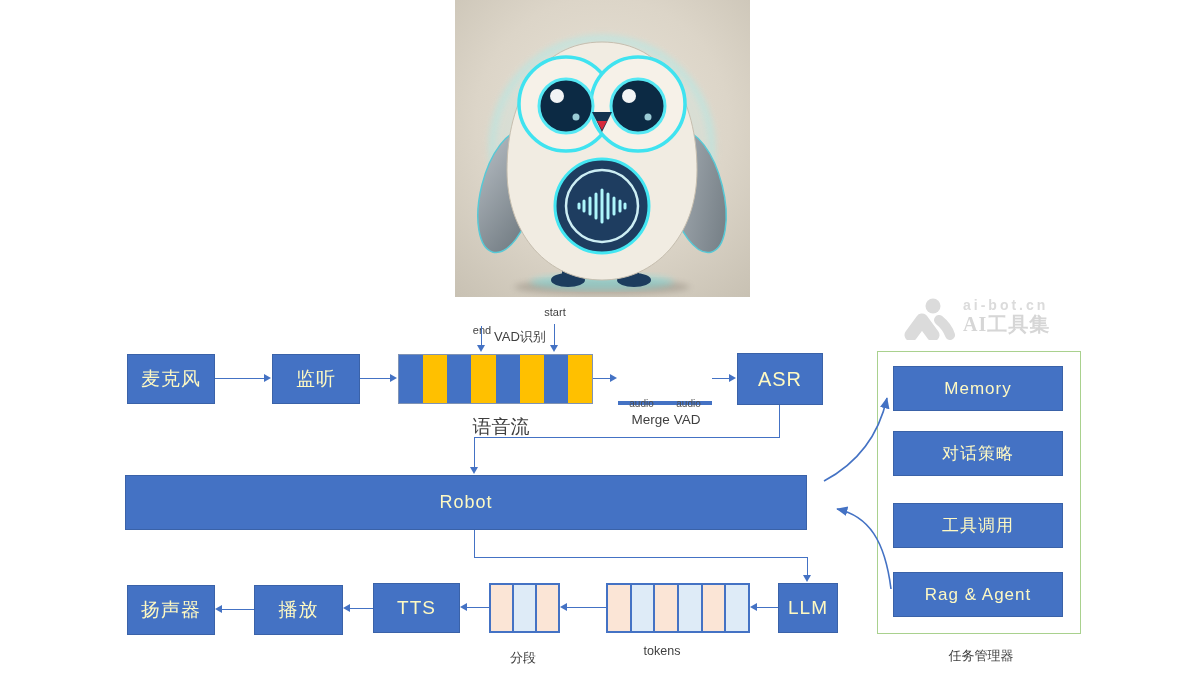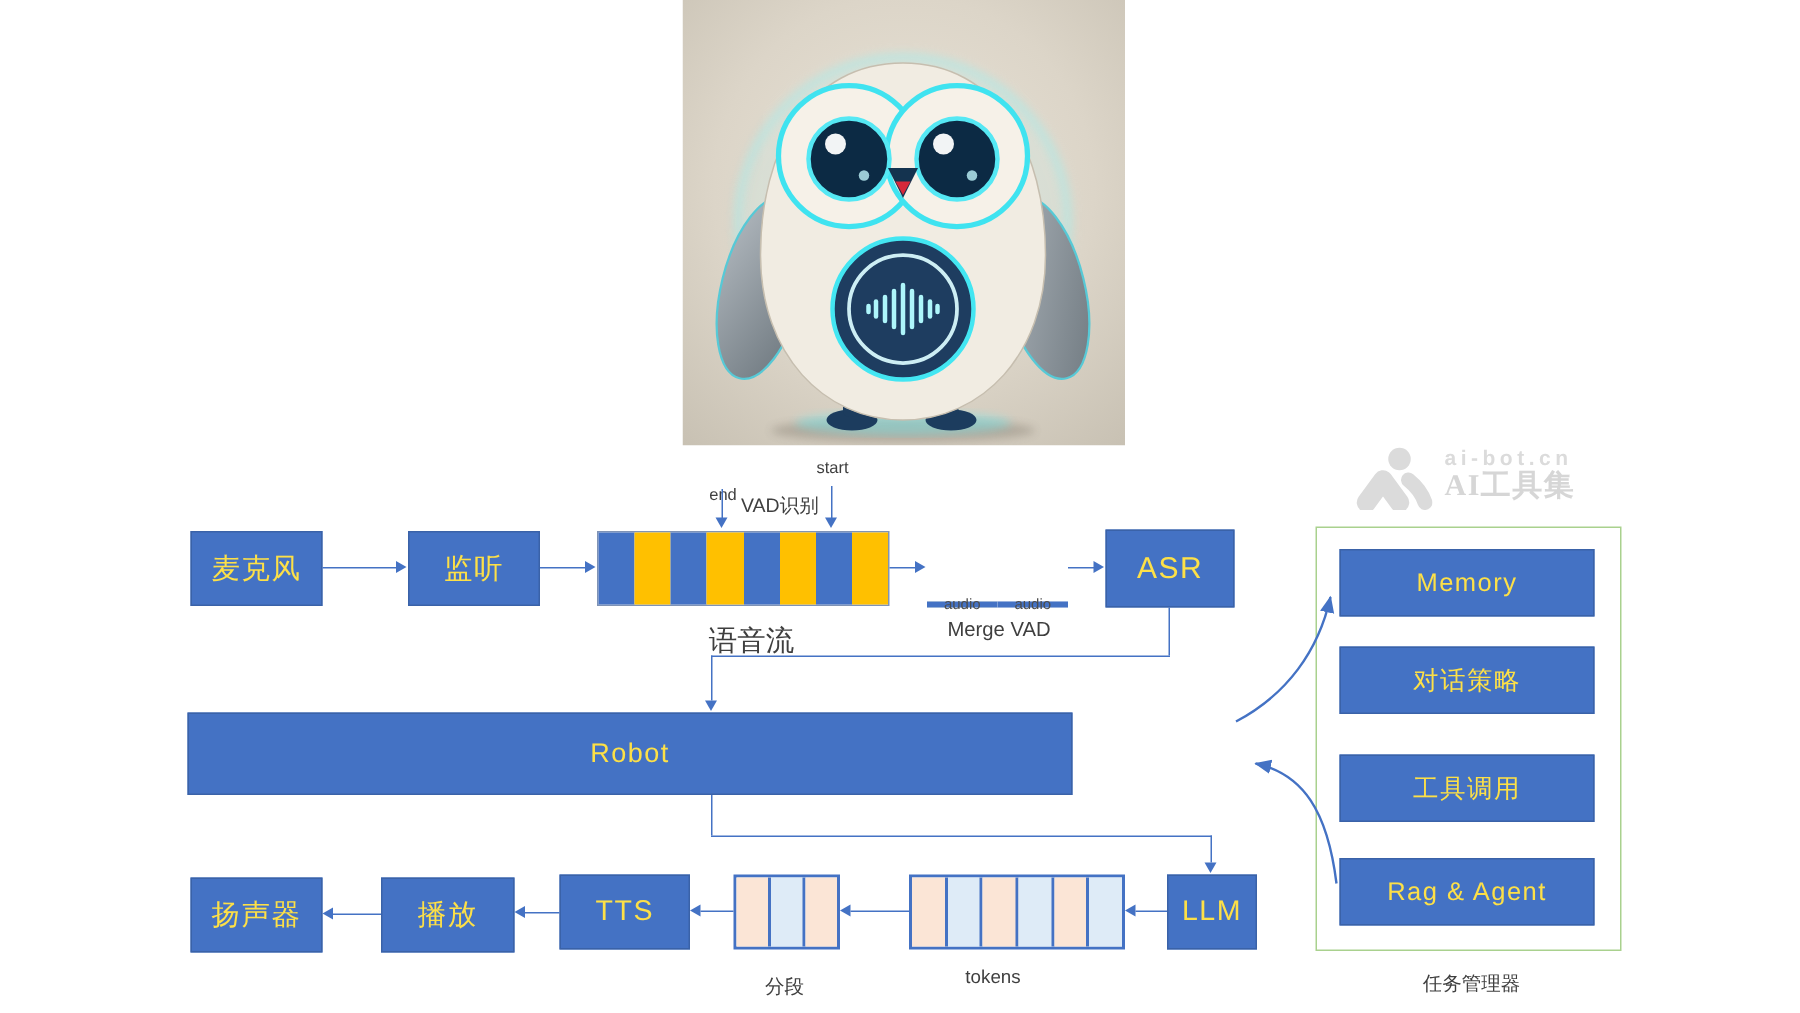--- a/index.html
+++ b/index.html
@@ -1,19 +1,19 @@
 <!DOCTYPE html>
 <html><head>
 <meta charset="utf-8">
 <style>
   html,body{margin:0;padding:0;background:#fff;}
   .canvas{position:relative;width:1200px;height:675px;background:#ffffff;overflow:hidden;
           font-family:"Liberation Sans","DejaVu Sans",sans-serif;}
   
-  .node{position:absolute;background:#4472C4;border:1px solid #3a62a8;color:#fde047;
+  .node{position:absolute;background:#4472C4;border:1px solid #3a62a8;color:#fef9c3;
         display:flex;align-items:center;justify-content:center;box-sizing:border-box;
         font-size:19px;letter-spacing:1px;}
   
   .lbl{position:absolute;color:#3f3f3f;white-space:nowrap;}
   .center{text-align:center;}
   
   .stripes{position:absolute;left:398px;top:354px;width:195px;height:50px;display:flex;
            border:1px solid #7f93b5;box-sizing:border-box;}
   .stripes .cell{flex:1;}
   .cellbox{position:absolute;display:flex;box-sizing:border-box;border:2px solid #4472C4;background:#fff;}
@@ -141,21 +141,21 @@
   </div>
 
   <div class="node" style="left:737px;top:353px;width:86px;height:52px;font-size:20px;">ASR</div>
 
   <div class="lbl center" style="left:462px;top:308px;width:40px;font-size:11px;margin-top:16px;">end</div>
   <div class="lbl center" style="left:535px;top:306px;width:40px;font-size:11px;">start</div>
   <div class="lbl" style="left:494px;top:328px;font-size:13px;">VAD识别</div>
   <div class="lbl center" style="left:461px;top:414px;width:80px;font-size:19px;">语音流</div>
   <div class="lbl center" style="left:616px;top:412px;width:100px;font-size:13.5px;">Merge VAD</div>
 
-  <div class="node" style="left:125px;top:475px;width:590px;height:55px;font-size:18px;">Robot</div>
+  <div class="node" style="left:125px;top:475px;width:682px;height:55px;font-size:18px;">Robot</div>
   <div class="node" style="left:778px;top:583px;width:60px;height:50px;">LLM</div>
 
   <div class="cellbox" style="left:606px;top:583px;width:144px;height:50px;">
       <div class="cell" style="background: rgb(251, 229, 214);"></div>
       <div class="cell" style="background: rgb(222, 235, 247);"></div>
       <div class="cell" style="background: rgb(251, 229, 214);"></div>
       <div class="cell" style="background: rgb(222, 235, 247);"></div>
       <div class="cell" style="background: rgb(251, 229, 214);"></div>
       <div class="cell" style="background: rgb(222, 235, 247);"></div>
     </div>

